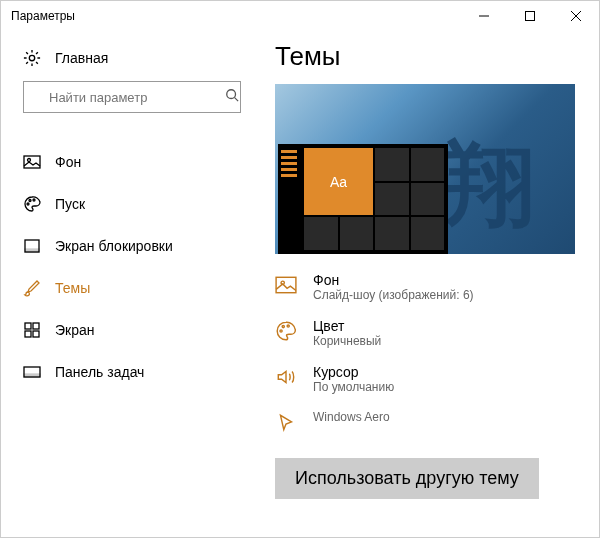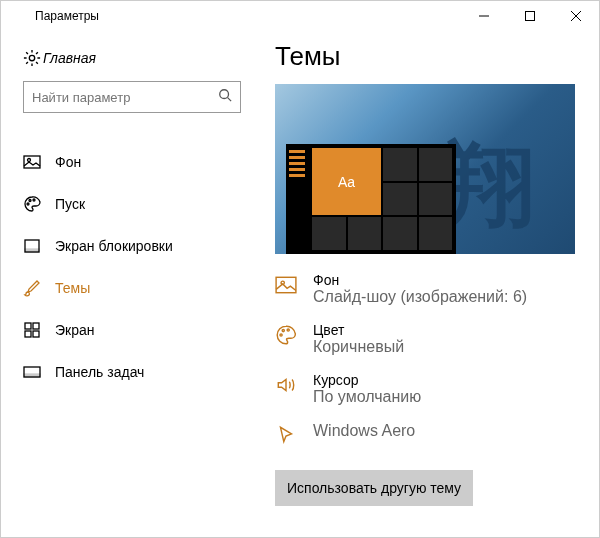--- a/index.html
+++ b/index.html
@@ -1,52 +1,52 @@
 <!DOCTYPE html>
 <html><head>
 <meta charset="utf-8">
 <style>
 * { margin: 0; padding: 0; box-sizing: border-box; font-family: "Segoe UI", Tahoma, sans-serif; }
 body { width: 600px; height: 538px; background: #fff; overflow: hidden; border: 1px solid #ccc; }
-.titlebar { height: 30px; display: flex; align-items: center; padding-left: 10px; margin-left: 24px; }
+.titlebar { height: 30px; display: flex; align-items: center; padding-left: 10px; }
 .titlebar-title { font-size: 12px; color: #000; flex: 1; }
 .titlebar-btns { display: flex; }
 .titlebar-btn { width: 46px; height: 30px; display: flex; align-items: center; justify-content: center; font-size: 10px; color: #000; }
 .titlebar-btn svg { width: 10px; height: 10px; }
 .body { display: flex; height: calc(100% - 30px); }
 .sidebar { width: 262px; padding: 18px 22px 0 22px; }
-.home-row { display: flex; align-items: center; gap: 2px; margin-bottom: 14px; cursor: default; font-style: italic; }
+.home-row { display: flex; align-items: center; gap: 14px; margin-bottom: 14px; cursor: default; }
 .home-row .lbl { font-size: 14px; color: #000; }
-.search-box { display: flex; align-items: center; border: 1px solid #999; height: 32px; padding: 0 8px; margin-bottom: 28px; }
+.search-box { display: flex; align-items: center; border: 1px solid #999; height: 32px; padding: 0 25px; margin-bottom: 28px; }
 .search-box input { border: none; outline: none; flex: 1; font-size: 13px; color: #777; background: transparent; }
 .search-box svg { width: 14px; height: 14px; color: #555; }
 .section-header { font-size: 13px; color: #666; margin-bottom: 18px; }
 .nav-item { display: flex; align-items: center; gap: 14px; height: 42px; cursor: default; margin-left: -22px; padding-left: 22px; width: calc(100% + 44px); }
 .nav-item.active { color: #c47a1e; }
 .nav-item.active .nav-lbl { color: #c47a1e; }
 .nav-item.active .nav-icon { color: #c47a1e; }
 .nav-icon { width: 18px; height: 18px; display: flex; align-items: center; justify-content: center; color: #000; }
 .nav-lbl { font-size: 14px; color: #000; }
 .main { flex: 1; padding: 10px 24px 0 12px; }
 .page-title { font-size: 26px; font-weight: 300; margin-bottom: 12px; }
 .preview { width: 300px; height: 170px; background: #2c5985; position: relative; overflow: hidden; margin-bottom: 18px; }
 .preview-bg { position: absolute; inset: 0; background: linear-gradient(135deg, #a4c8e0 0%, #5a96c4 30%, #2a5c88 60%, #1f4a72 100%); }
 .kanji { position: absolute; right: 40px; top: 40px; font-size: 90px; color: #1a4268; font-family: serif; font-weight: bold; opacity: 0.85; }
-.start { position: absolute; left: 11px; bottom: 0; width: 170px; height: 110px; background: #000; display: flex; }
+.start { position: absolute; left: 3px; bottom: 0; width: 170px; height: 110px; background: #000; display: flex; }
 .start-col { width: 22px; height: 100%; padding: 6px 3px; display: flex; flex-direction: column; gap: 3px; }
 .start-col div { width: 16px; height: 3px; background: #e08a2b; }
 .tiles { flex: 1; display: grid; grid-template-columns: repeat(4, 1fr); grid-template-rows: repeat(3, 1fr); gap: 2px; padding: 4px; }
 .tile { background: #2a2a2a; }
 .tile.big { grid-column: span 2; grid-row: span 2; background: #e08a2b; display: flex; align-items: center; justify-content: center; color: #fff; font-size: 14px; }
 .setting-row { display: flex; align-items: flex-start; gap: 16px; margin-bottom: 16px; cursor: default; }
 .setting-icon { width: 22px; height: 22px; color: #c47a1e; flex-shrink: 0; display: flex; align-items: center; justify-content: center; margin-top: 2px; }
 .setting-text { display: flex; flex-direction: column; }
 .setting-title { font-size: 14px; color: #000; }
-.setting-sub { font-size: 16px; color: #666; }
-.action-btn { background: #ccc; border: none; padding: 10px 12px; font-size: 14px; margin-top: 8px; cursor: default; }
+.setting-sub { font-size: 12px; color: #666; }
+.action-btn { background: #ccc; border: none; padding: 10px 20px; font-size: 18px; margin-top: 8px; cursor: default; }
 </style>
 </head>
 <body>
 
 <div class="titlebar">
   <span class="titlebar-title">Параметры</span>
   <div class="titlebar-btns">
     <div class="titlebar-btn">
         <svg viewBox="0 0 10 10">
           <line x1="0" y1="5" x2="10" y2="5" stroke="currentColor" stroke-width="1"></line>

